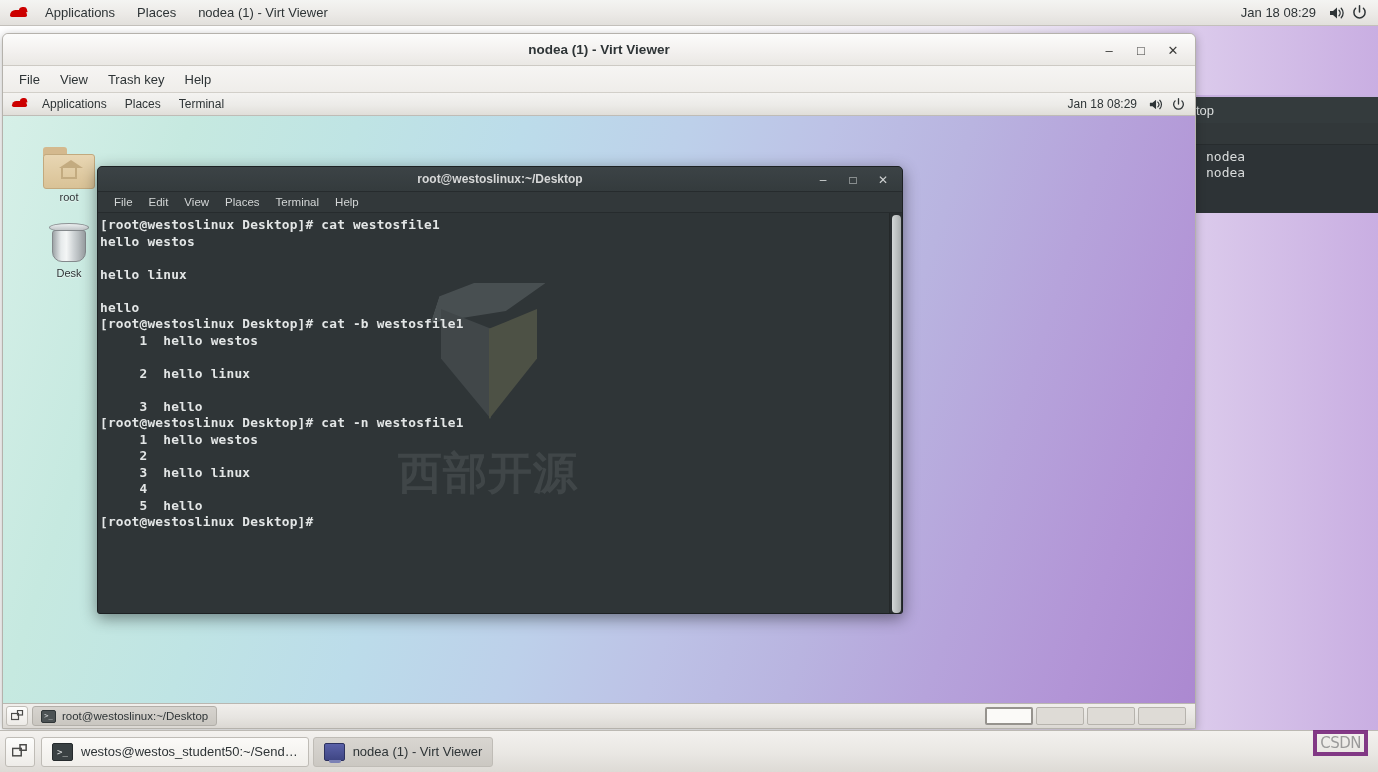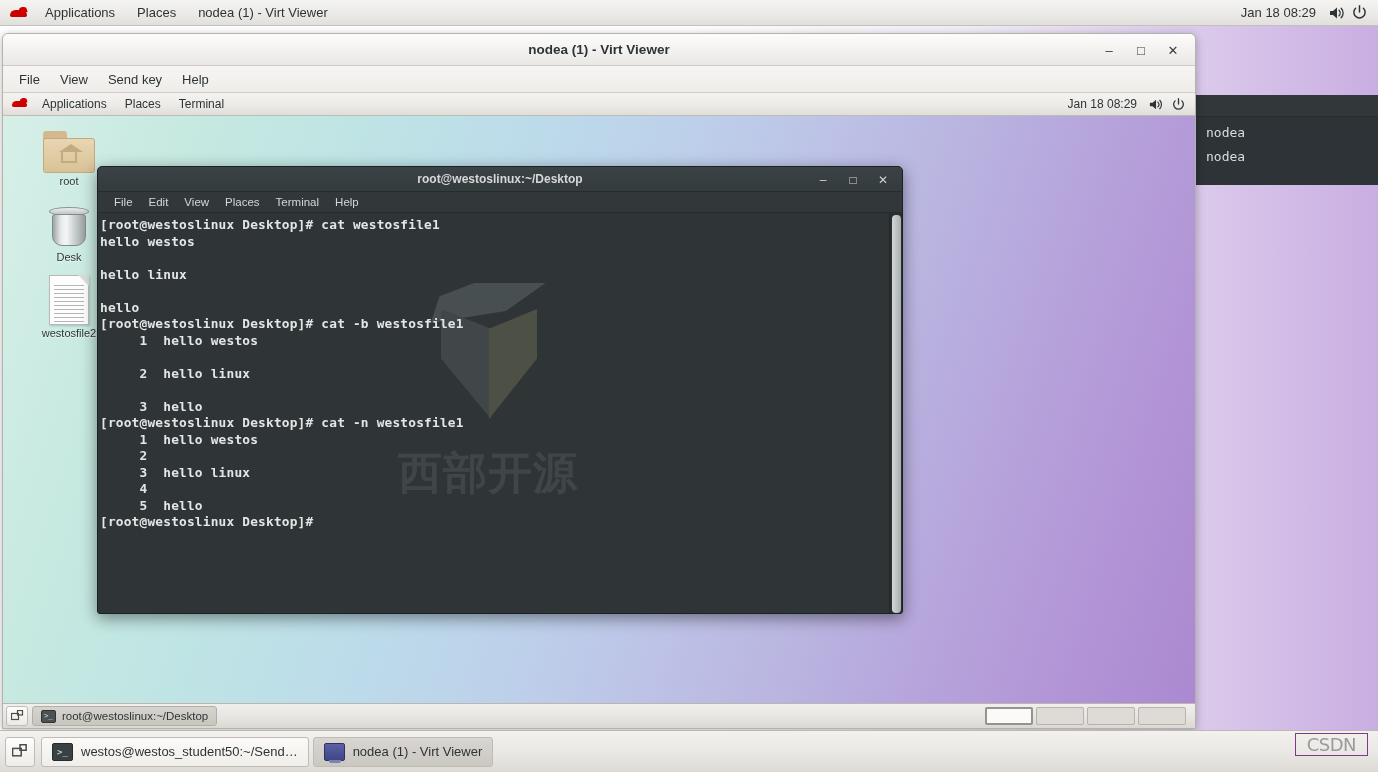--- a/index.html
+++ b/index.html
@@ -111,21 +111,21 @@
   .rh-logo-sm::after {
     content: ""; position: absolute; left: 10px; top: 1px;
     width: 7px; height: 5px; background: #cc0000;
     border-radius: 50% 50% 0 50%; transform: rotate(-12deg);
   }
   .guest-menu-item { padding: 0 9px; line-height: 22px; cursor: default; }
   .guest-top-right { margin-left: auto; display: flex; align-items: center; padding-right: 6px; }
   .guest-clock { font-size: 12px; padding: 0 8px; }
 
   
-  .desk-icons { position: absolute; left: 20px; top: 28px; width: 92px; z-index: 8; }
+  .desk-icons { position: absolute; left: 20px; top: 44px; width: 92px; z-index: 8; }
   .desk-icon { width: 92px; margin-bottom: 10px; text-align: center; cursor: default; }
   .desk-icon .glyph { height: 52px; display: flex; align-items: flex-end; justify-content: center; }
   .desk-icon .lbl {
     font-size: 11px; color: #2e3436; margin-top: 2px;
     text-shadow: 0 1px 1px rgba(255,255,255,0.7);
     white-space: nowrap; overflow: hidden;
   }
 
   .folder-ico { width: 52px; height: 42px; position: relative; }
   .folder-ico .tab {
@@ -297,21 +297,21 @@
     height: 28px; background: #343b3d;
     display: flex; align-items: center; padding-left: 4px;
     font-size: 13px; color: #dcdfdf;
     border-top: 2px solid #c7b0e0;
   }
   .bg-term .bt-menu { height: 22px; background: #32383a; border-bottom: 1px solid #272c2e; }
   .bg-term .bt-body {
     height: 68px; background: #2d3336;
     font-family: "DejaVu Sans Mono", "Liberation Mono", monospace;
     font-size: 13px; color: #d9dcdc;
-    padding: 4px 0 0 14px; line-height: 24px; white-space: pre;
+    padding: 4px 0 0 14px; line-height: 16px; white-space: pre;
   }
 
   
   .host-bottombar {
     position: absolute; left: 0; bottom: 0; width: 1378px; height: 42px;
     background: linear-gradient(180deg, #f3f1ee 0%, #e9e7e3 55%, #dddad5 100%);
     border-top: 1px solid #bcb9b3;
     display: flex; align-items: center; padding: 0 5px; z-index: 70;
   }
   .host-showdesk {
@@ -345,33 +345,34 @@
   }
 
   
   .csdn-wm {
     position: absolute; right: 10px; bottom: 16px; z-index: 80;
     display: flex; align-items: center; gap: 3px;
     font-size: 19px; color: #9d9d9d; opacity: 0.85;
     font-family: "DejaVu Sans", sans-serif;
   }
   .csdn-badge {
-    border: 1px solid #701a75; padding: 0 11px; font-size: 18px;
+    border: 4px solid #701a75; padding: 0 3px; font-size: 15px;
     color: #8d8d8d; letter-spacing: -0.5px;
   }
 </style>
 </head>
 <body>
 
 <div id="screen">
 
   <div class="host-wallpaper"></div>
   <div class="host-wallpaper-left"></div>
 
   <div class="bg-term">
+    <div class="bt-title">top</div>
     <div class="bt-menu"></div>
     <div class="bt-body">nodea
 nodea</div>
   </div>
 
   <div class="host-topbar">
     <div class="rh-logo"></div>
     <div class="host-menu-item">Applications</div>
     <div class="host-menu-item">Places</div>
     <div class="host-win-title">nodea (1) - Virt Viewer</div>
@@ -400,21 +401,21 @@
       <div class="vv-winbtns">
         <div class="vv-winbtn">–</div>
         <div class="vv-winbtn">□</div>
         <div class="vv-winbtn">✕</div>
       </div>
     </div>
 
     <div class="vv-menubar">
       <div class="vv-menu-item">File</div>
       <div class="vv-menu-item">View</div>
-      <div class="vv-menu-item">Send key</div>
+      <div class="vv-menu-item">Trash key</div>
       <div class="vv-menu-item">Help</div>
     </div>
 
     <div class="vv-viewport">
       <div class="guest-wallpaper"></div>
 
       <div class="guest-topbar">
         <div class="rh-logo-sm"></div>
         <div class="guest-menu-item">Applications</div>
         <div class="guest-menu-item">Places</div>
@@ -450,41 +451,20 @@
         </div>
         <div class="desk-icon">
           <div class="glyph">
             <div class="trash-ico">
                 <div class="lid"></div>
                 <div class="can"></div>
               </div>
           </div>
           <div class="lbl">Desk</div>
         </div>
-        <div class="desk-icon">
-          <div class="glyph">
-            <div class="file-ico">
-                <div class="page"></div>
-                <div class="fold"></div>
-              <div class="lines">
-                  <i></i>
-                  <i></i>
-                  <i></i>
-                  <i></i>
-                  <i></i>
-                  <i></i>
-                  <i></i>
-                  <i></i>
-                  <i></i>
-                  <i></i>
-                </div>
-              </div>
-          </div>
-          <div class="lbl">westosfile2</div>
-        </div>
       </div>
 
       <div class="term-window">
         <div class="term-titlebar">
           <div class="term-title">root@westoslinux:~/Desktop</div>
           <div class="term-winbtns">
             <div class="term-winbtn">–</div>
             <div class="term-winbtn">□</div>
             <div class="term-winbtn">✕</div>
           </div>

